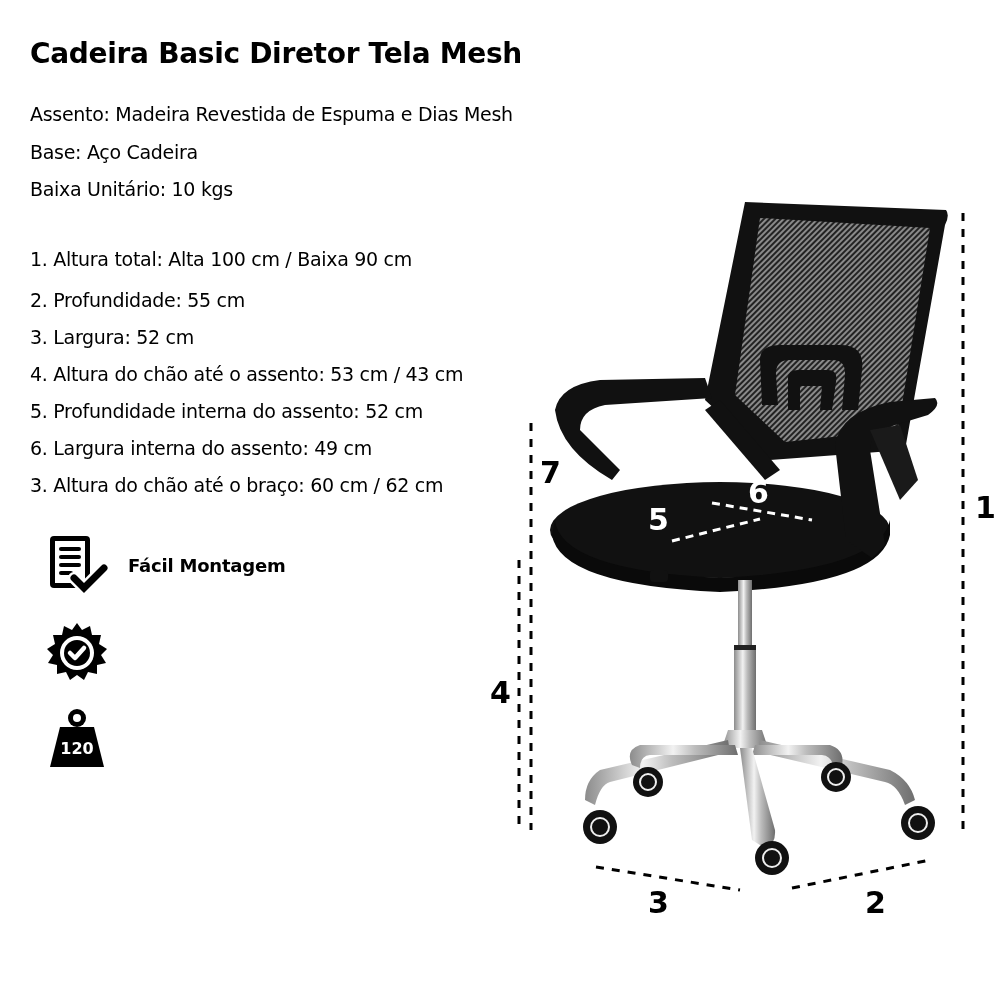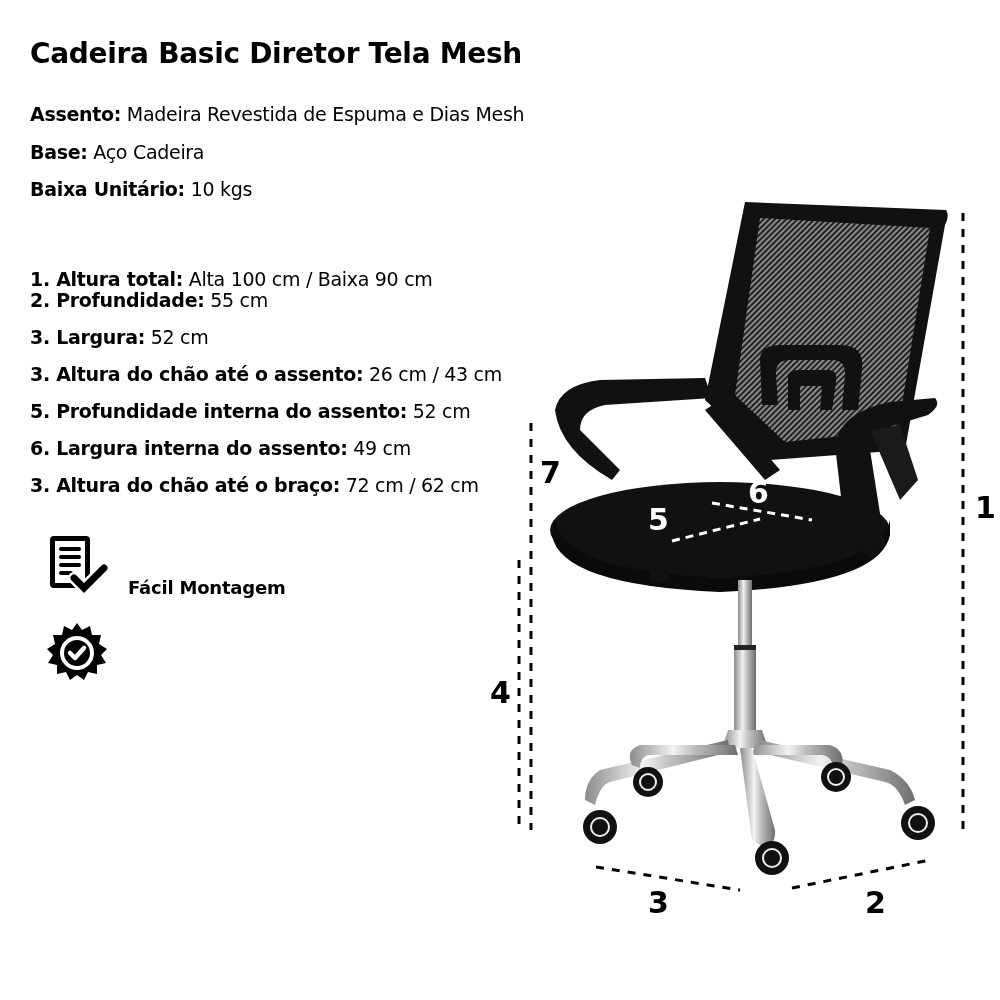--- a/index.html
+++ b/index.html
@@ -1,42 +1,42 @@
 <!DOCTYPE html>
 <html><head>
 <meta charset="utf-8">
 <style>
   html, body { margin:0; padding:0; background:#ffffff; }
   body { width:1000px; height:1000px; position:relative; overflow:hidden; font-family:"DejaVu Sans", sans-serif; color:#000; }
   .title { position:absolute; left:30px; top:26px; font-size:28px; font-weight:bold; letter-spacing:-0.3px;margin-top:11px; }
   .spec { position:absolute; left:30px; font-size:19px; white-space:nowrap; letter-spacing:-0.3px; }
-  .spec b { font-weight:bold; }
-  .feature { position:absolute; left:44px; display:flex; align-items:flex-end; }
+  .spec b { font-weight:normal; }
+  .feature { position:absolute; left:44px; display:flex; align-items:center; }
   .feature .ico { width:66px; height:66px; display:flex; align-items:center; justify-content:center; }
   .feature .lbl { margin-left:18px; font-size:18px; font-weight:bold; letter-spacing:-0.2px; }
   .chair { position:absolute; left:480px; top:180px; width:520px; height:760px; }
   .dim { position:absolute; font-size:30px; font-weight:bold; }
   .dim.white { color:#fff; }
 </style>
 </head>
 <body>
 
 <div class="title">Cadeira Basic Diretor Tela Mesh</div>
 
 <div class="spec" style="top:103px"><b>Assento:</b><span> Madeira Revestida de Espuma e Dias Mesh</span></div>
 <div class="spec" style="top:141px"><b>Base:</b><span> Aço Cadeira</span></div>
 <div class="spec" style="top:178px"><b>Baixa Unitário:</b><span> 10 kgs</span></div>
 
-<div class="spec" style="top:268px"><b>1. Altura total:</b><span> Alta 100 cm / Baixa 90 cm</span></div>
+<div class="spec" style="top:248px"><b>1. Altura total:</b><span> Alta 100 cm / Baixa 90 cm</span></div>
 <div class="spec" style="top:289px"><b>2. Profundidade:</b><span> 55 cm</span></div>
 <div class="spec" style="top:326px"><b>3. Largura:</b><span> 52 cm</span></div>
-<div class="spec" style="top:363px"><b>3. Altura do chão até o assento:</b><span> 26 cm / 43 cm</span></div>
+<div class="spec" style="top:363px"><b>4. Altura do chão até o assento:</b><span> 53 cm / 43 cm</span></div>
 <div class="spec" style="top:400px"><b>5. Profundidade interna do assento:</b><span> 52 cm</span></div>
 <div class="spec" style="top:437px"><b>6. Largura interna do assento:</b><span>  49 cm</span></div>
-<div class="spec" style="top:474px"><b>3. Altura do chão até o braço:</b><span> 72 cm / 62 cm</span></div>
+<div class="spec" style="top:474px"><b>3. Altura do chão até o braço:</b><span> 60 cm / 62 cm</span></div>
 
 <div class="feature" style="top:532px">
   <div class="ico">
     <svg width="62" height="62" viewBox="0 0 62 62">
       <rect x="4" y="2" width="40" height="52" rx="4" fill="#000"></rect>
       <rect x="9" y="7" width="30" height="42" fill="#fff"></rect>
       <rect x="13" y="13" width="22" height="4" rx="2" fill="#000"></rect>
       <rect x="13" y="21" width="22" height="4" rx="2" fill="#000"></rect>
       <rect x="13" y="29" width="22" height="4" rx="2" fill="#000"></rect>
       <rect x="13" y="37" width="14" height="4" rx="2" fill="#000"></rect>
@@ -52,20 +52,28 @@
     <svg width="62" height="62" viewBox="0 0 62 62">
       <polygon fill="#000" points="31,1 36,8 44,4 46,13 55,13 53,22 61,27 55,33 60,41 51,43 51,52 42,50 38,58 31,53 24,58 20,50 11,52 11,43 2,41 7,33 1,27 9,22 7,13 16,13 18,4 26,8"></polygon>
       <circle cx="31" cy="31" r="17" fill="#fff"></circle>
       <circle cx="31" cy="31" r="13" fill="#000"></circle>
       <path d="M24 31 L29 36 L38 26" stroke="#fff" stroke-width="4.5" fill="none" stroke-linecap="round" stroke-linejoin="round"></path>
     </svg>
   </div>
 </div>
 
 <div class="feature" style="top:705px">
+  <div class="ico" style="position:relative;">
+    <svg width="62" height="62" viewBox="0 0 62 62">
+      <circle cx="31" cy="11" r="9" fill="#000"></circle>
+      <circle cx="31" cy="11" r="4" fill="#fff"></circle>
+      <path d="M14 20 L48 20 L58 60 L4 60 Z" fill="#000"></path>
+    </svg>
+    <span style="position:absolute; left:0; right:0; top:34px; text-align:center; color:#fff; font-weight:bold; font-size:16px;">120</span>
+  </div>
 </div>
 
 <div class="chair">
   <svg width="520" height="760" viewBox="480 180 520 760">
     <defs>
       <pattern id="mesh" width="4" height="4" patternUnits="userSpaceOnUse" patternTransform="rotate(45)">
         <rect width="4" height="4" fill="#222"></rect>
         <rect width="2" height="4" fill="#8a8a8a"></rect>
       </pattern>
       <linearGradient id="chrome" x1="0" x2="1" y1="0" y2="0">

